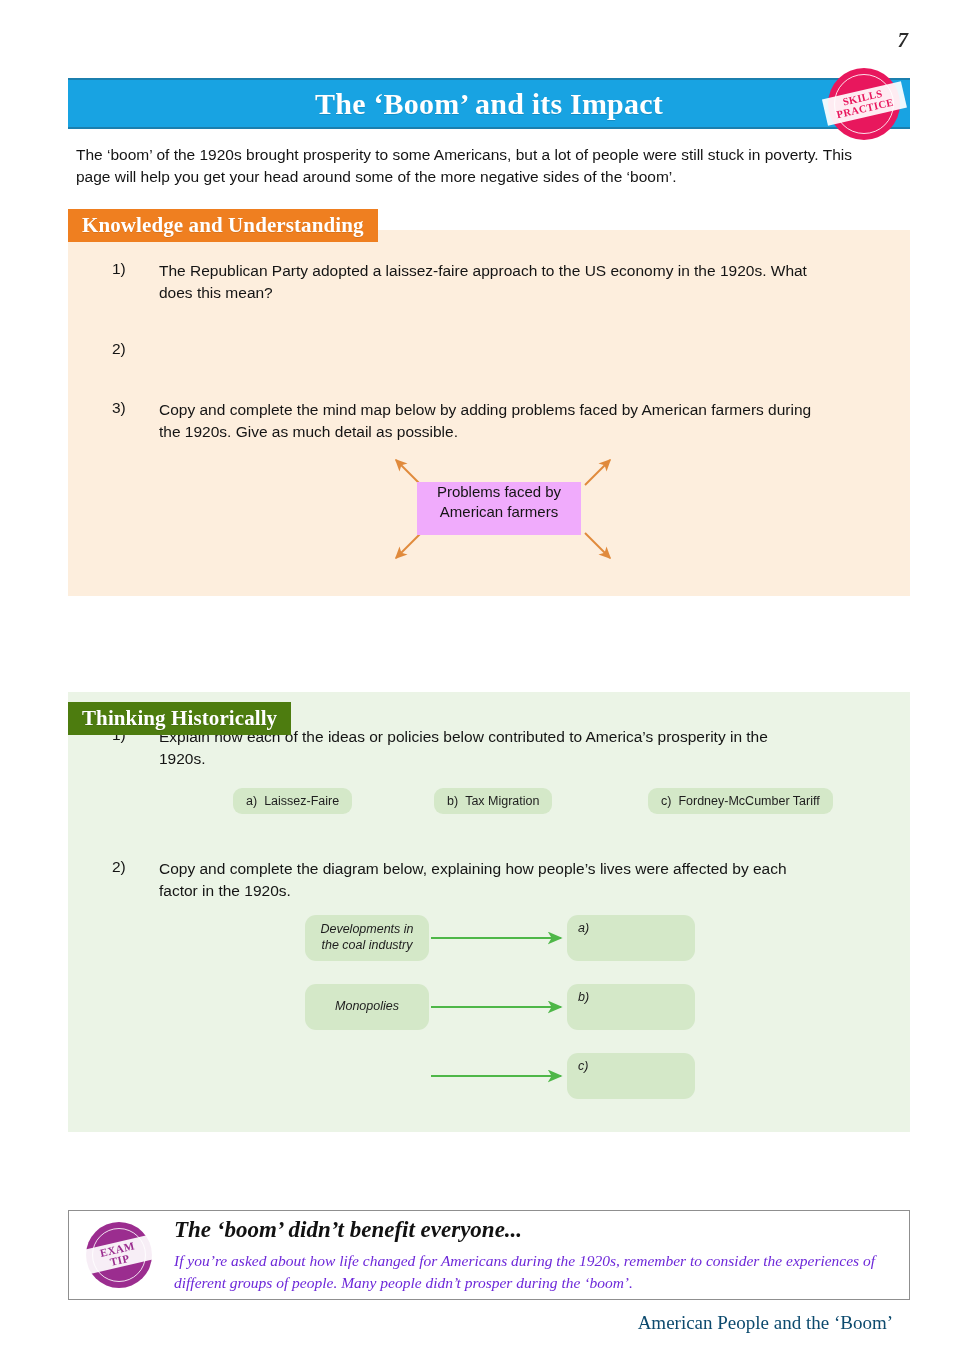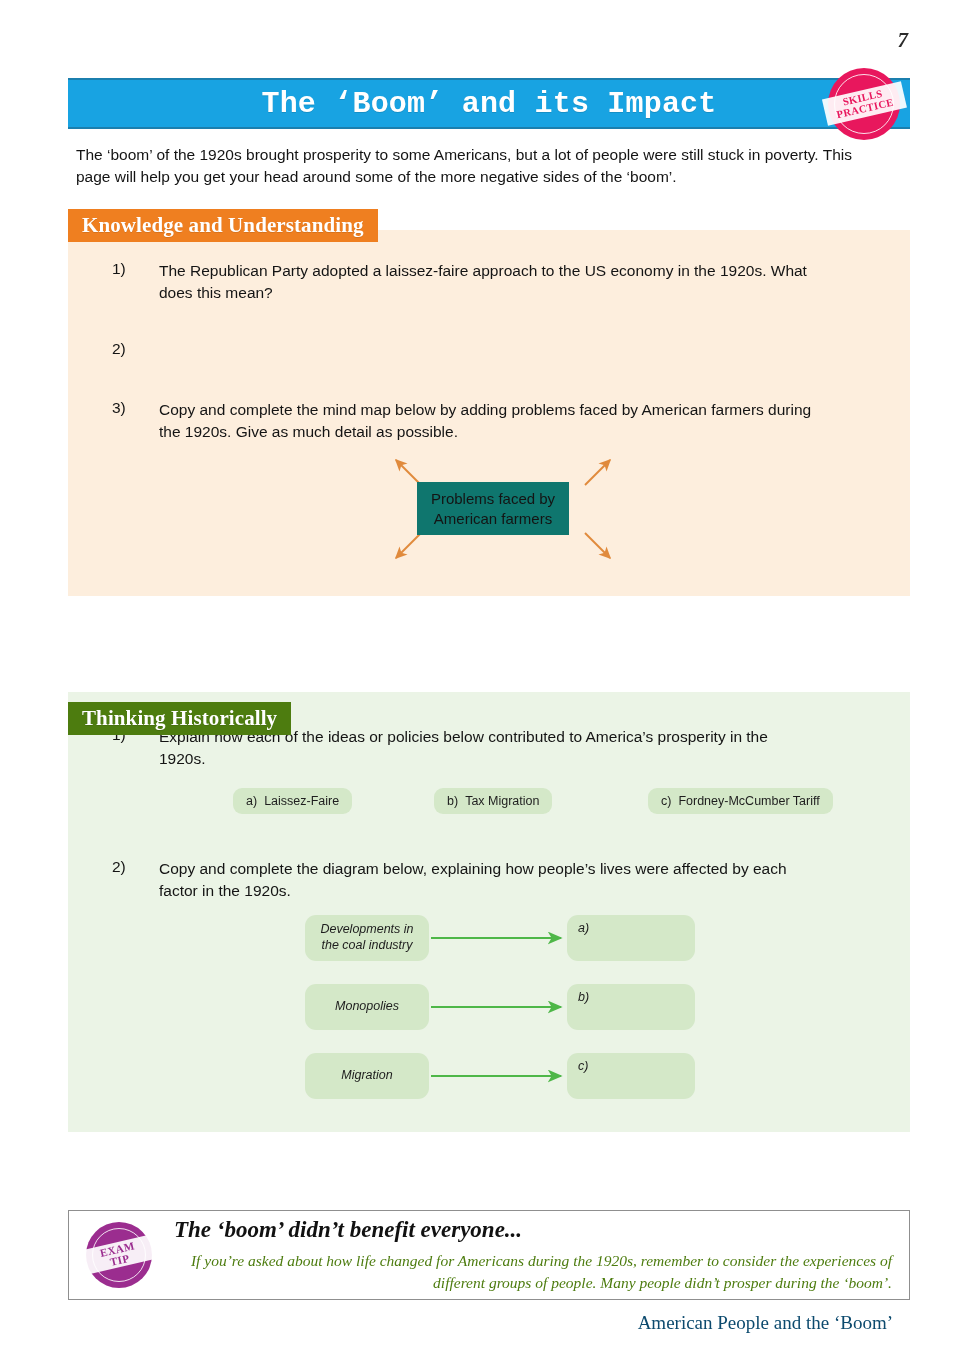--- a/index.html
+++ b/index.html
@@ -37,21 +37,21 @@
     height: 51px;
     background: #18a3e2;
     border-top: 2px solid #1b7fae;
     border-bottom: 2px solid #1b7fae;
     box-sizing: border-box;
     display: flex;
     align-items: center;
     justify-content: center;
   }
   .title-bar .title-text {
-    font-family: Liberation Mono, monospace;
+    font-family: Liberation Serif, serif;
     font-weight: bold;
     font-size: 30px;
     color: #ffffff;
     letter-spacing: .2px;
     text-shadow: 0 1px 0 rgba(0,0,0,.12);
   }
 
   
   .stamp {
     position: absolute;
@@ -191,27 +191,26 @@
     left: 380px;
     top: 452px;
     width: 245px;
     height: 115px;
     z-index: 3;
   }
   .mindmap .centre-box {
     position: absolute;
     left: 37px;
     top: 30px;
-    width: 152px;
+    width: 164px;
     height: 53px;
-    background: #0f766e;
+    background: #f0abfc;
     display: flex;
     flex-direction: column;
     align-items: center;
-    justify-content: center;
     font-size: 15px;
     line-height: 1.32;
     color: #141414;
   }
   .mindmap svg { position: absolute; left: 0; top: 0; }
 
   
   .pill {
     position: absolute;
     background: #d4e8c8;
@@ -299,23 +298,22 @@
   }
   .exam-tip-body {
     position: absolute;
     left: 174px;
     top: 1250px;
     width: 718px;
     font-family: "Liberation Serif", serif;
     font-style: italic;
     font-size: 15.5px;
     line-height: 1.44;
-    color: #4d7c0f;
-    z-index: 3;
-    text-align: right;
+    color: #6d28d9;
+    z-index: 3;
   }
 
   
   .footer {
     position: absolute;
     right: 68px;
     top: 1312px;
     font-family: "Liberation Serif", serif;
     font-size: 19px;
     color: #0c4a6e;
@@ -429,23 +427,20 @@
     <span>a)</span>
   </div>
 
   <div class="fbox fbox-left row-1">
     <div>Monopolies</div>
   </div>
   <div class="fbox fbox-right row-1">
     <span>b)</span>
   </div>
 
-  <div class="fbox fbox-left row-2">
-    <div>Migration</div>
-  </div>
   <div class="fbox fbox-right row-2">
     <span>c)</span>
   </div>
 </div>
 
 <div class="exam-tip-box"></div>
 <div class="stamp exam-stamp">
   <div class="ring"></div>
   <div class="inner-ring"></div>
   <div class="band"></div>

